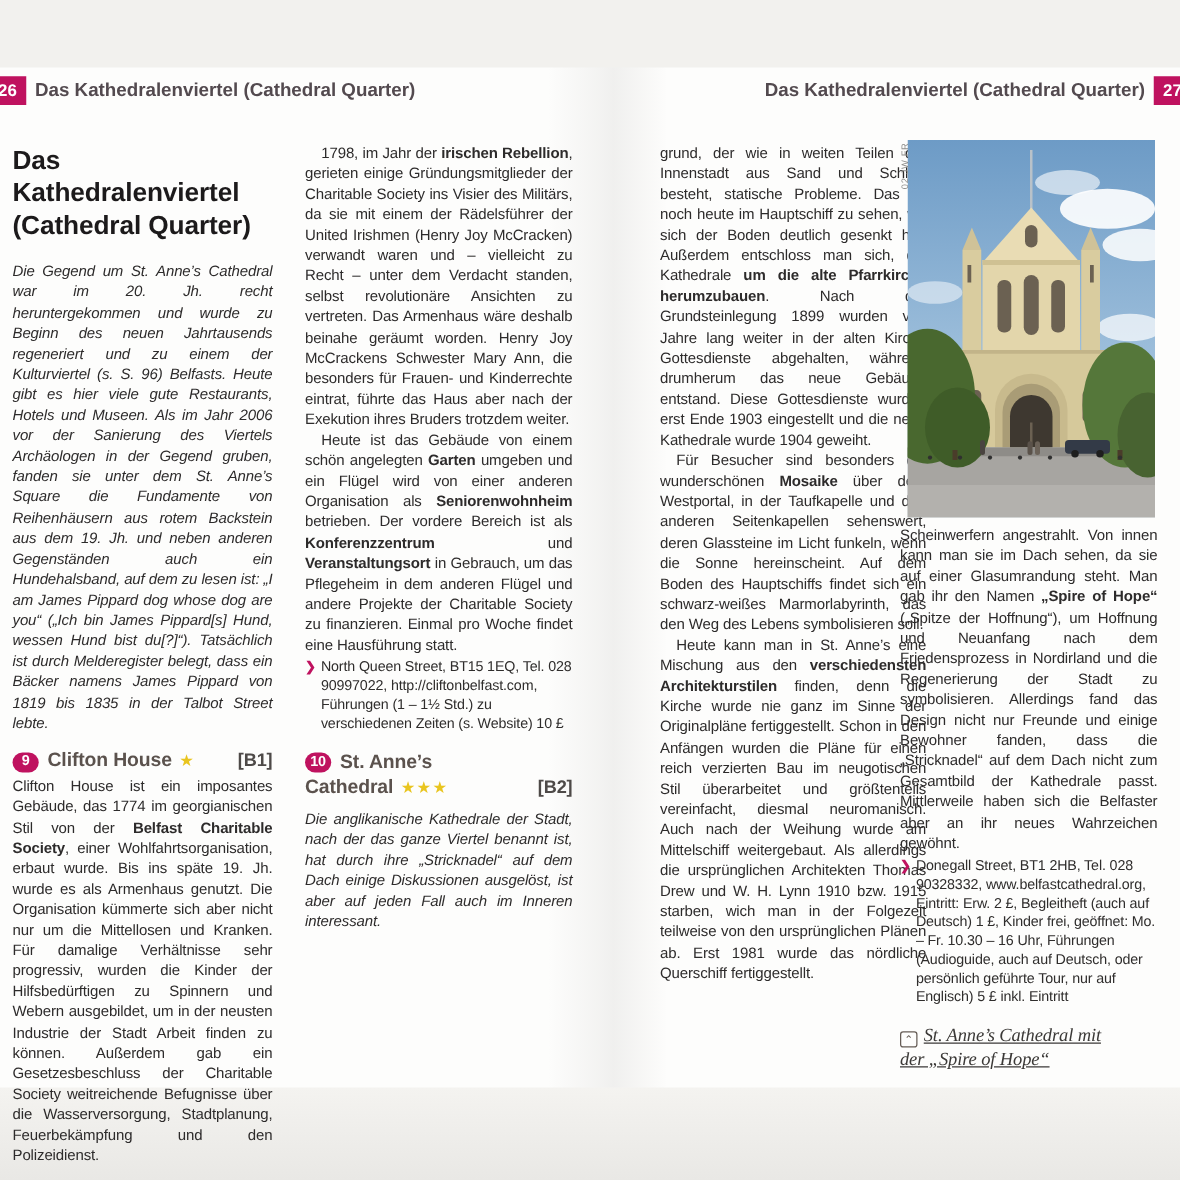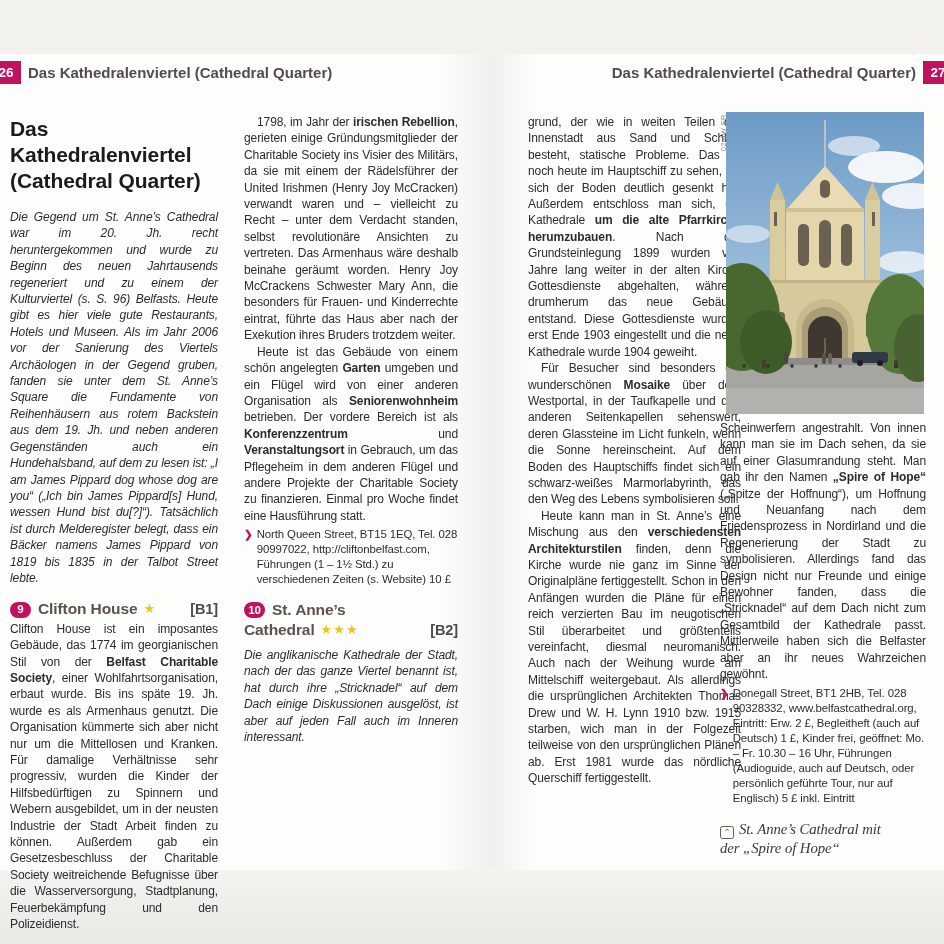--- a/index.html
+++ b/index.html
@@ -50,21 +50,21 @@
   .info{display:flex;margin:3px 0 2px;font-size:11.4px;line-height:15px;text-align:left;color:#2f2d2c;}
   .info .marker{color:#bf125f;font-weight:bold;margin-right:4px;font-size:10.5px;line-height:15px;}
 
   .photo-block{position:relative;margin:2px 0 6px 6px;width:198px;height:302px;}
   .photo-block svg{display:block;}
   .credit{position:absolute;left:-10px;top:2px;font-size:7.5px;color:#8d8d8b;
     writing-mode:vertical-rl;transform:rotate(180deg);letter-spacing:.5px;}
 
   #col4 .p{margin-top:6px;}
   .caption{margin-top:14px;font-family:"Liberation Serif",serif;font-style:italic;
-    font-size:14.8px;line-height:19.5px;color:#3b3937;text-align:left;width:178px;}
+    font-size:14.8px;line-height:19.5px;color:#3b3937;text-align:left;width:178px;text-decoration:underline;}
   .cap-icon{display:inline-block;width:12px;height:11px;border:1.2px solid #655c55;border-radius:2.5px;
     margin-right:5px;position:relative;top:1px;text-align:center;font-size:8.5px;line-height:10px;
     font-style:normal;color:#655c55;font-family:"Liberation Sans",sans-serif;vertical-align:baseline;}
 </style>
 </head>
 <body>
 
 <div class="strip top"></div>
 <div class="strip bottom"></div>
 <div class="gutter"></div>

